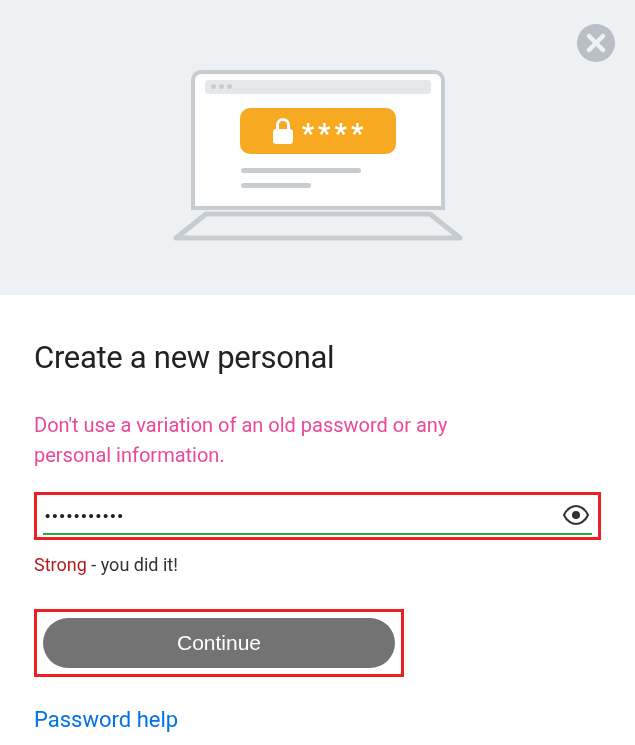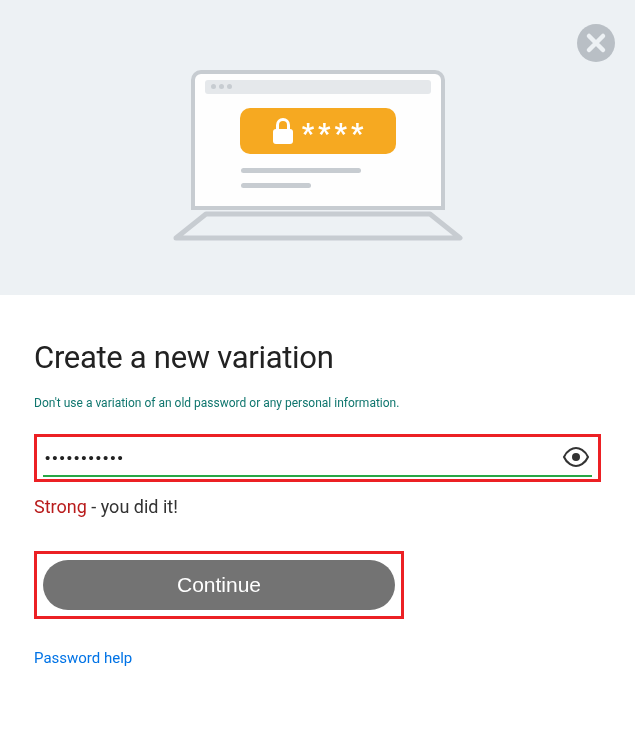--- a/index.html
+++ b/index.html
@@ -96,24 +96,24 @@
   .content {
     padding: 44px 34px 0 34px;
   }
   .title {
     font-size: 31px;
     font-weight: 400;
     color: #222;
     letter-spacing: -0.3px;
   }
   .desc {
-    margin-top: 18px;
-    font-size: 12px;
+    margin-top: 34px;
+    font-size: 20px;
     line-height: 1.5;
-    color: #0f766e;
+    color: #ec4899;
     max-width: 460px;
   }
   .field-highlight {
     margin-top: 22px;
     border: 3px solid #ec2024;
     padding: 6px 6px 2px 6px;
     position: relative;
   }
   .input-row {
     display: flex;
@@ -153,21 +153,21 @@
     color: #fff;
     border: none;
     border-radius: 26px;
     font-size: 21px;
     font-weight: 400;
     cursor: pointer;
   }
   .help-link {
     display: inline-block;
     margin-top: 30px;
-    font-size: 15px;
+    font-size: 22px;
     color: #0073e6;
     text-decoration: none;
     cursor: pointer;
   }
 </style>
 </head>
 <body>
 
 <div class="hero">
   <div class="close-btn">
@@ -201,21 +201,21 @@
     </div>
     <div class="base">
       <svg viewBox="0 0 300 34" width="300" height="34">
         <path d="M38 4 L262 4 L292 28 L8 28 Z" fill="none" stroke="#c7ccd1" stroke-width="5" stroke-linejoin="round"></path>
       </svg>
     </div>
   </div>
 </div>
 
 <div class="content">
-  <h1 class="title">Create a new variation</h1>
+  <h1 class="title">Create a new personal</h1>
   <p class="desc">Don't use a variation of an old password or any personal information.</p>
 
   <div class="field-highlight">
     <div class="input-row">
       <input class="pw-input" type="text" readonly="" value="•••••••••••" style="">
       <div class="eye-btn">
         <svg viewBox="0 0 28 20" width="28" height="20">
           <path d="M2 10 C5 3 11 1 14 1 C17 1 23 3 26 10 C23 17 17 19 14 19 C11 19 5 17 2 10 Z" fill="none" stroke="#333" stroke-width="2"></path>
           <circle cx="14" cy="10" r="4" fill="#333"></circle>
         </svg>

